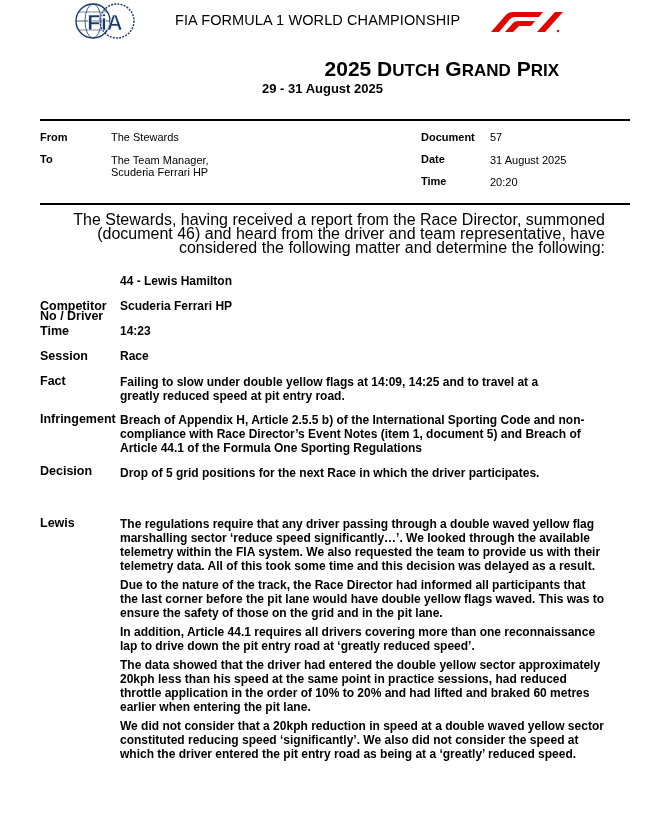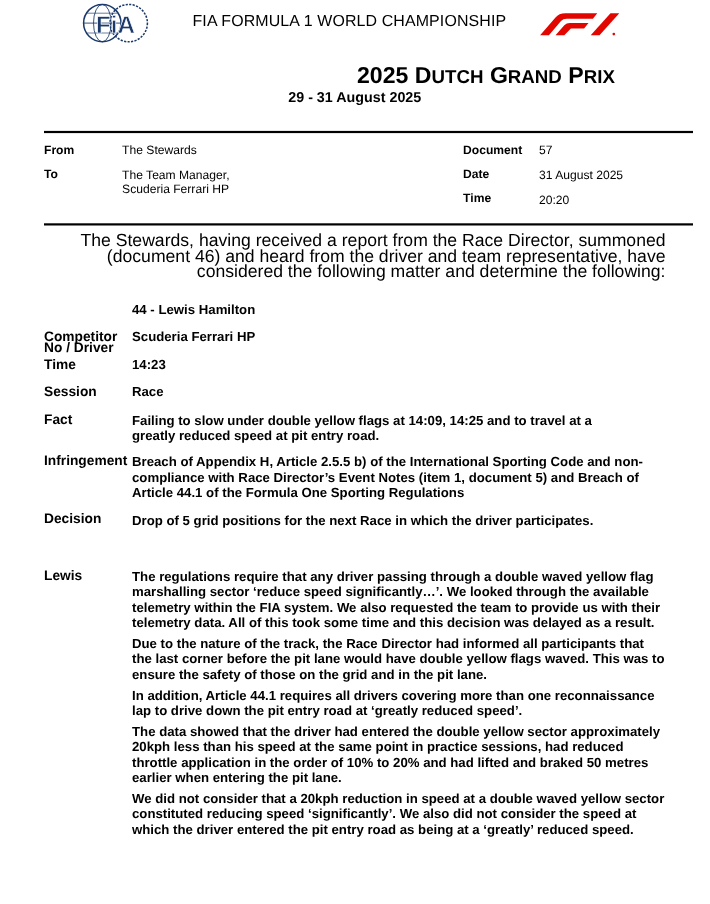--- a/index.html
+++ b/index.html
@@ -88,15 +88,15 @@
 <div class="abs row-label" style="top:464px;">Decision</div>
 <div class="abs row-val" style="top:466px;">
   <div>Drop of 5 grid positions for the next Race in which the driver participates.</div>
 </div>
 
 <div class="abs row-label" style="top:516px;">Lewis</div>
 <div class="abs row-val" style="top:517px; width:485px;">
   <p class="para">The regulations require that any driver passing through a double waved yellow flag marshalling sector ‘reduce speed significantly…’. We looked through the available telemetry within the FIA system. We also requested the team to provide us with their telemetry data. All of this took some time and this decision was delayed as a result.</p>
   <p class="para">Due to the nature of the track, the Race Director had informed all participants that the last corner before the pit lane would have double yellow flags waved. This was to ensure the safety of those on the grid and in the pit lane.</p>
   <p class="para">In addition, Article 44.1 requires all drivers covering more than one reconnaissance lap to drive down the pit entry road at ‘greatly reduced speed’.</p>
-  <p class="para">The data showed that the driver had entered the double yellow sector approximately 20kph less than his speed at the same point in practice sessions, had reduced throttle application in the order of 10% to 20% and had lifted and braked 50 metres earlier when entering the pit lane.</p>
+  <p class="para">The data showed that the driver had entered the double yellow sector approximately 20kph less than his speed at the same point in practice sessions, had reduced throttle application in the order of 10% to 20% and had lifted and braked 60 metres earlier when entering the pit lane.</p>
   <p class="para">We did not consider that a 20kph reduction in speed at a double waved yellow sector constituted reducing speed ‘significantly’. We also did not consider the speed at which the driver entered the pit entry road as being at a ‘greatly’ reduced speed.</p>
 </div>
 
 </body></html>

